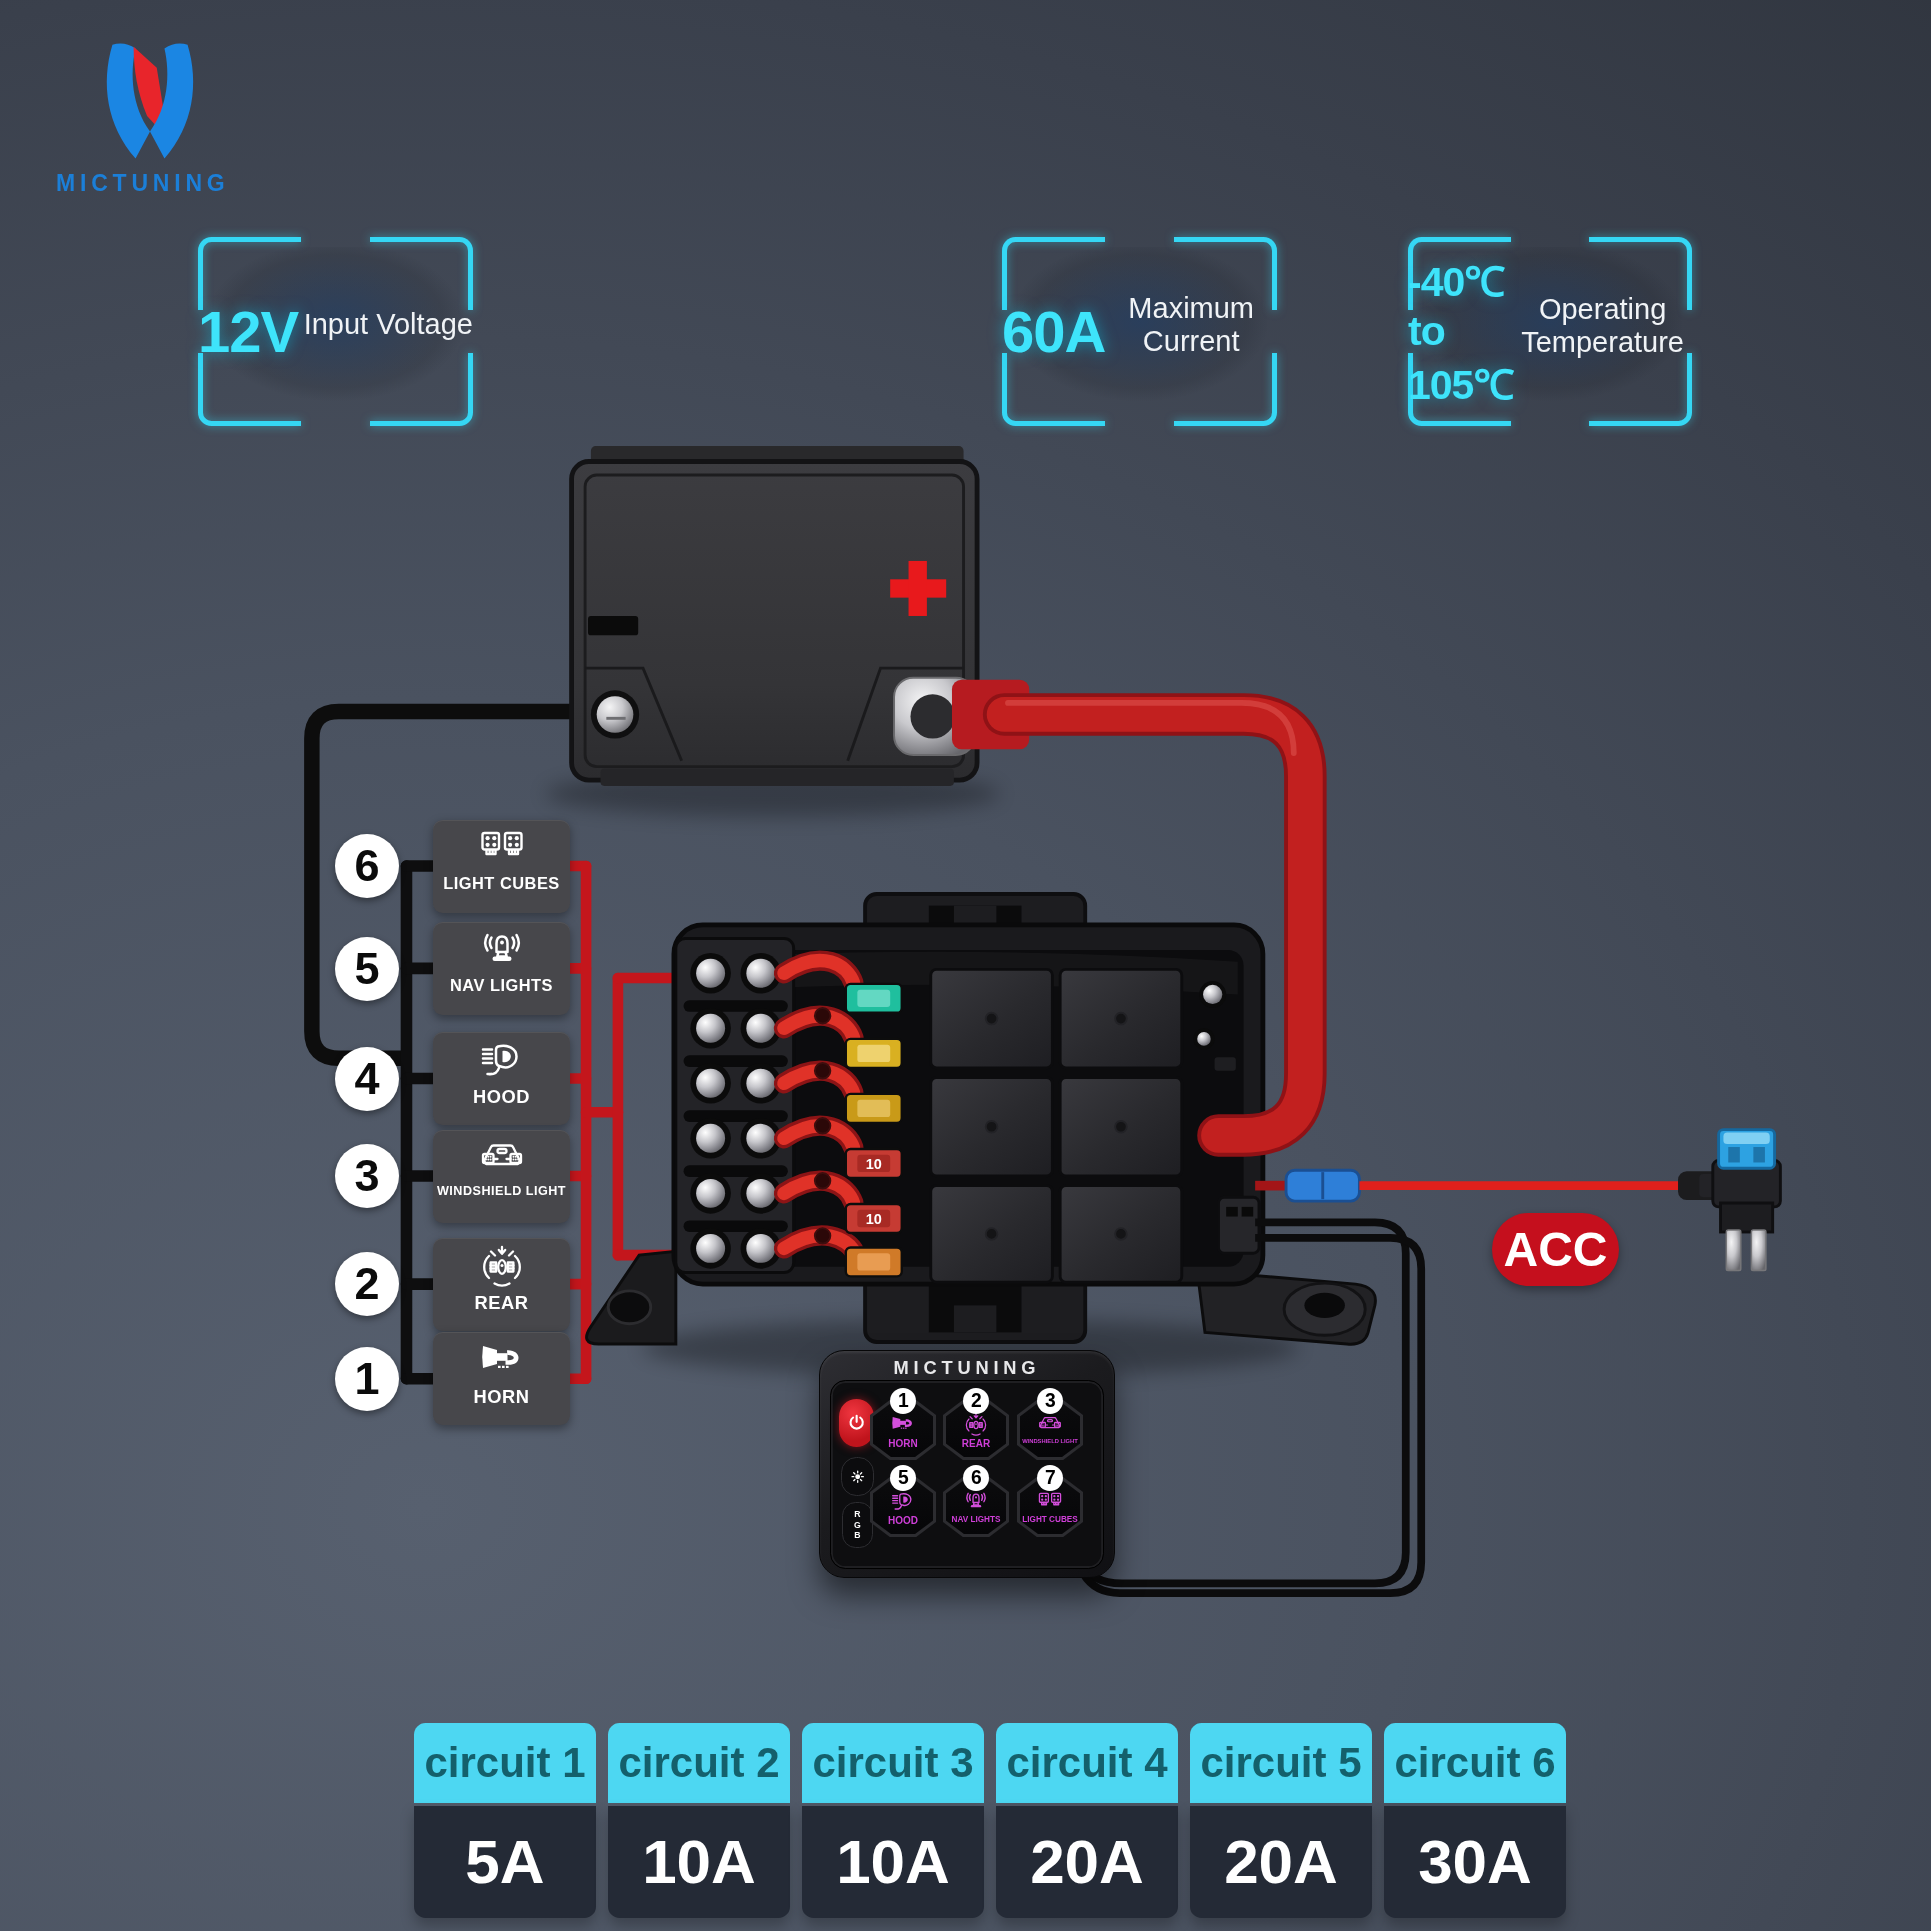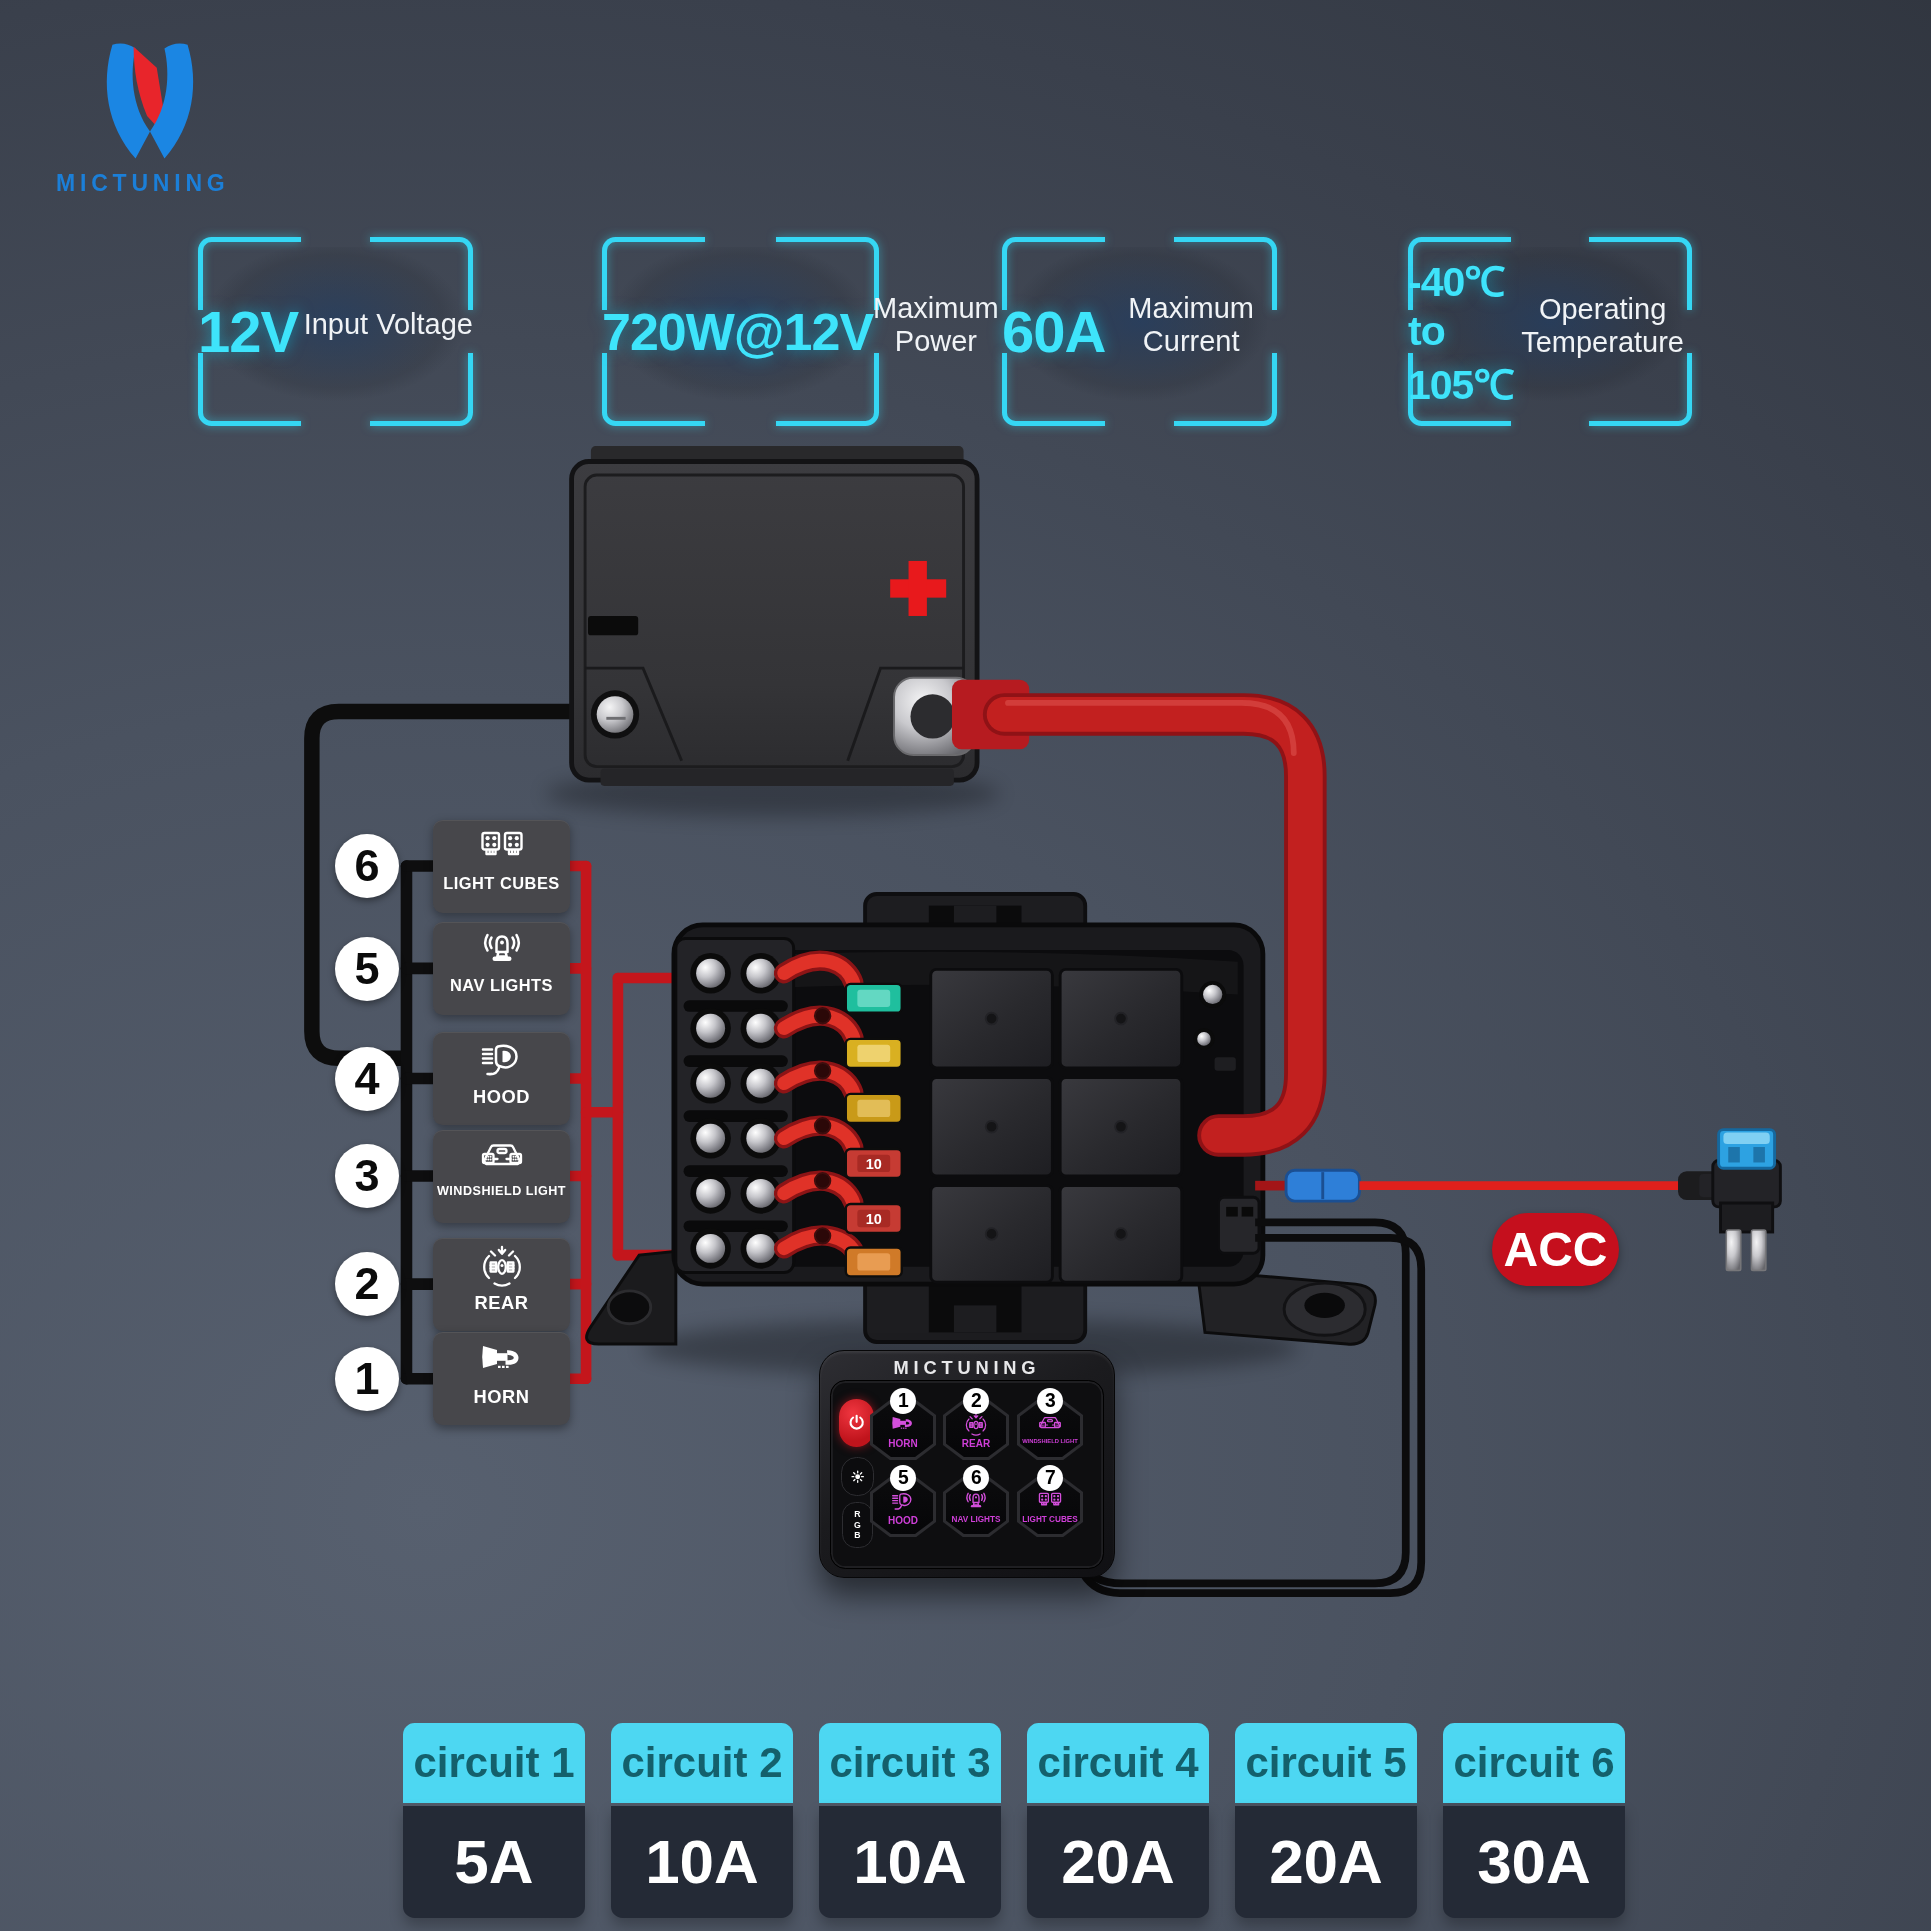--- a/index.html
+++ b/index.html
@@ -77,21 +77,21 @@
   .hex-label.sm{font-size:8.2px;}
   .hex-label.xs{font-size:5.8px;}
   .badge{position:absolute;top:-11.6px;left:50%;margin-left:-12.6px;width:26px;height:26px;border-radius:50%;
     background:#fff;color:#000;display:flex;align-items:center;justify-content:center;
     font-weight:700;font-size:19.3px;z-index:3;}
   .hexwrap{position:absolute;width:66px;height:60px;}
   .hexwrap .hexbtn{left:0;top:0;}
 
   
   .fuse-heading{left:403px;top:1643px;color:#fff;font-weight:700;font-size:56px;letter-spacing:0;}
-  .fuse-table{left:403px;top:1723px;display:flex;gap:26px;justify-content:flex-end;}
+  .fuse-table{left:414px;top:1723px;display:flex;gap:12px;justify-content:flex-end;}
   .fuse-col{width:182px;display:flex;flex-direction:column;}
   .fuse-th{height:80px;background:#4dd7f2;border-radius:11.6px 11.6px 0 0;color:#14606c;
     display:flex;align-items:center;justify-content:center;font-weight:700;font-size:42px;}
   .fuse-td{height:112px;margin-top:2.9px;background:#242a36;border-radius:0 0 11.6px 11.6px;color:#fff;
     display:flex;align-items:center;justify-content:center;font-weight:700;font-size:62px;
     box-shadow:0 7.7px 13.5px rgba(0,0,0,.25);}
 </style>
 </head>
 <body>
 
@@ -433,28 +433,20 @@
 
 
   <div class="abs spec-box" style="left:198px;width:275px;z-index:2;">
     <span class="corner tl"></span>
       <span class="corner tr"></span>
     <span class="corner bl"></span>
       <span class="corner br"></span>
     <div class="spec-value">12V</div>
     <div class="spec-label">Input Voltage</div>
   </div>
-  <div class="abs spec-box" style="left:602px;width:277px;z-index:2;">
-    <span class="corner tl"></span>
-      <span class="corner tr"></span>
-    <span class="corner bl"></span>
-      <span class="corner br"></span>
-    <div class="spec-value" style="font-size:52px;">720W@12V</div>
-    <div class="spec-label">Maximum Power</div>
-  </div>
   <div class="abs spec-box" style="left:1002px;width:275px;z-index:2;">
     <span class="corner tl"></span>
       <span class="corner tr"></span>
     <span class="corner bl"></span>
       <span class="corner br"></span>
     <div class="spec-value">60A</div>
     <div class="spec-label">Maximum Current</div>
   </div>
   <div class="abs spec-box small-value" style="left:1408px;width:284px;z-index:2;">
     <span class="corner tl"></span>

